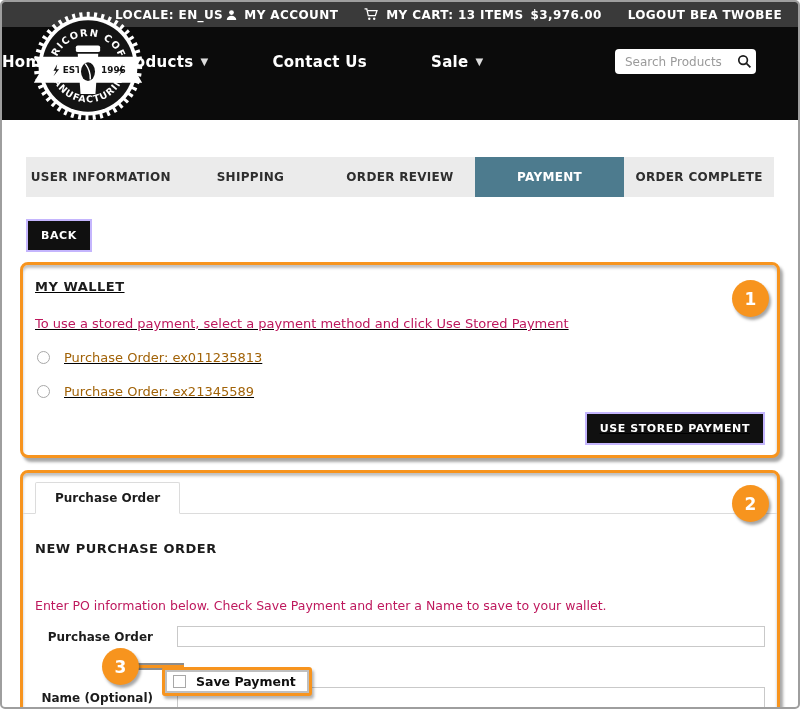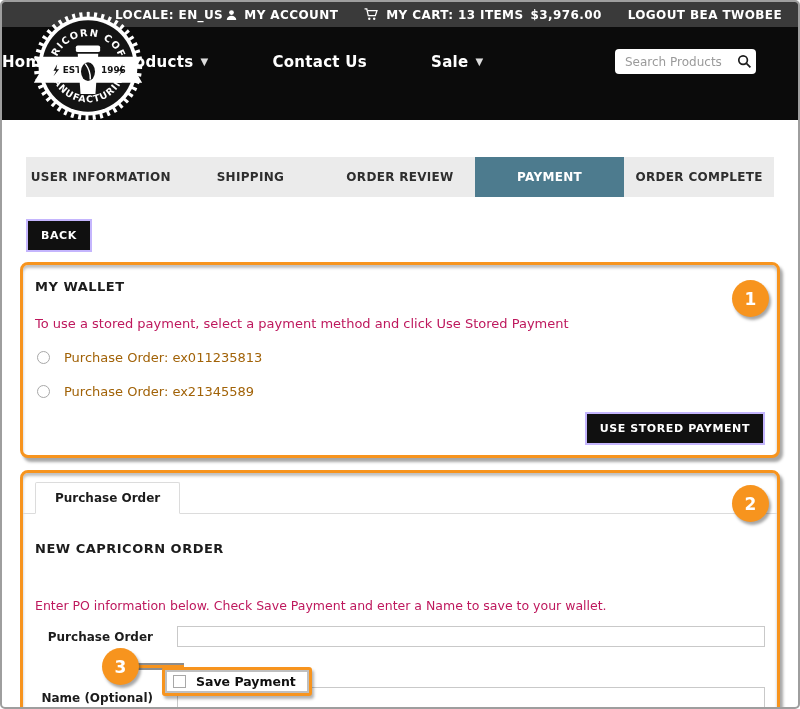--- a/index.html
+++ b/index.html
@@ -34,21 +34,21 @@
   .back-wrap { margin:22px 0 0 24px; }
 
   
   .callout-panel { position:relative; margin:10px 18px 0; border:3px solid #f7941e; border-radius:8px; background:#fff;
     box-shadow:3px 4px 3px rgba(0,0,0,.35), inset 0 3px 3px rgba(0,0,0,.25); }
   .callout-num { position:absolute; width:37px; height:37px; border-radius:50%; background:#f7941e; color:#fff; font-size:17px; font-weight:bold;
     display:flex; align-items:center; justify-content:center; box-shadow:2px 3px 3px rgba(0,0,0,.35); z-index:4; }
   .co-1 { top:15px; right:8px; }
   .co-2 { top:12px; right:8px; }
 
-  .panel-pad { padding:14px 12px 10px; }
+  .panel-pad { padding:14px 12px 10px;text-decoration:underline; }
   .panel-title { font-size:13px; font-weight:bold; letter-spacing:.5px; color:#1c1c1c; }
   .muted { color:#be185d; font-size:13px; }
   .wallet-instruction { margin-top:22px; }
   .radio-row { display:flex; align-items:center; gap:14px; margin-top:19px; margin-left:2px; color:#a16207; font-size:13px; cursor:pointer; }
   .radio { width:13px; height:13px; border:1.5px solid #a8a8a8; border-radius:50%; background:#fff; flex-shrink:0; }
   .panel-actions { display:flex; justify-content:flex-end; margin-top:13px; }
 
   
   .tab-row { border-bottom:1px solid #dcdcdc; padding:9px 0 0 12px; display:flex; }
   .tab { background:#fff; border:1px solid #dcdcdc; border-bottom:1px solid #fff; margin-bottom:-1px; padding:8px 19px; font-size:12px; font-weight:bold; color:#1c1c1c; cursor:pointer; border-radius:2px 2px 0 0; }
@@ -186,21 +186,21 @@
         </div>
       </div>
     </section>
 
     <section class="callout-panel" style="margin-top:12px;">
       <div class="callout-num co-2">2</div>
       <div class="tab-row">
         <div class="tab">Purchase Order</div>
       </div>
       <div class="po-body">
-        <h2 class="panel-title po-title">NEW CAPRICORN ORDER</h2>
+        <h2 class="panel-title po-title">NEW PURCHASE ORDER</h2>
         <p class="muted po-instruction">Enter PO information below. Check Save Payment and enter a Name to save to your wallet.</p>
 
         <div class="form-row">
           <label class="form-label">Purchase Order</label>
           <input class="form-input" type="text" value="" style="">
         </div>
 
         <div class="check-row">
           <div class="callout-num co-3">3</div>
           <div class="connector"></div>

